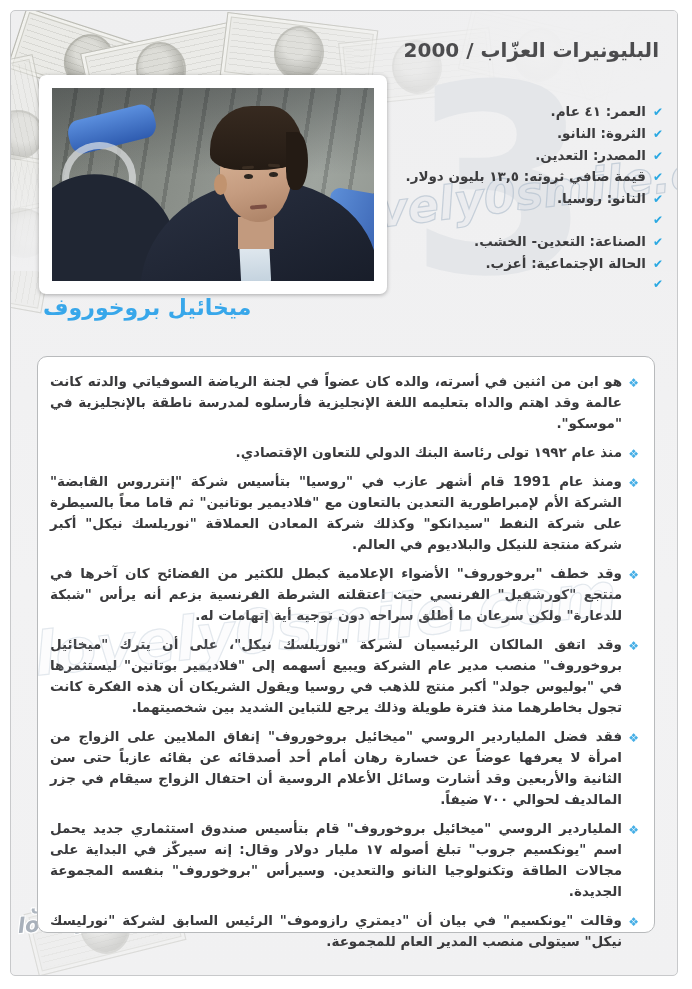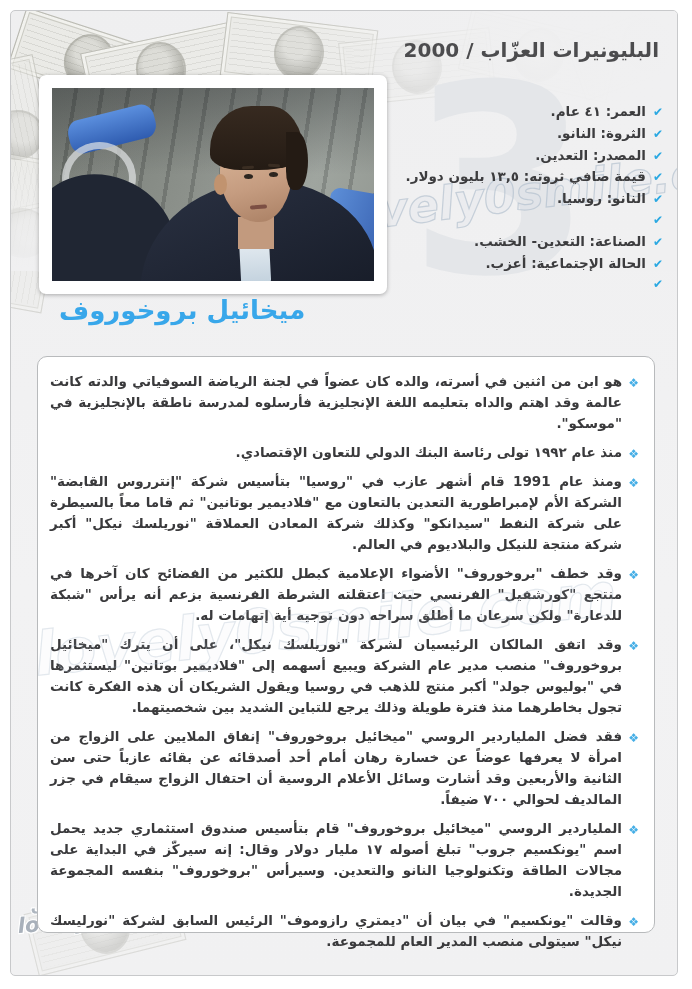--- a/index.html
+++ b/index.html
@@ -89,22 +89,22 @@
   .ph-hair   { position:absolute; left:158px; top:18px; width:94px; height:64px; background:linear-gradient(#372a20,#241b14); border-radius:55% 45% 60% 40%/85% 95% 30% 30%; }
   .ph-hair::after { content:""; position:absolute; right:-4px; top:26px; width:22px; height:58px; background:#241b14; border-radius:0 60% 60% 40%; }
   .ph-ear   { position:absolute; left:162px; top:86px; width:13px; height:21px; background:#c1936f; border-radius:50%; }
   .ph-eye-l { position:absolute; left:192px; top:86px; width:9px; height:5px; background:#2c2620; border-radius:50%; }
   .ph-eye-r { position:absolute; left:217px; top:84px; width:9px; height:5px; background:#2c2620; border-radius:50%; }
   .ph-brow-l{ position:absolute; left:190px; top:78px; width:12px; height:3px; background:#3a2d22; border-radius:2px; transform:rotate(-4deg); }
   .ph-brow-r{ position:absolute; left:216px; top:76px; width:12px; height:3px; background:#3a2d22; border-radius:2px; transform:rotate(4deg); }
   .ph-mouth { position:absolute; left:198px; top:117px; width:17px; height:4px; background:#7c4f43; border-radius:2px; transform:rotate(-4deg); }
   
   .caption {
-    position:absolute; left:48px; top:284px; z-index:5;
-    font-size:26px; font-weight:bold; color:#38a7ea; direction:rtl; white-space:nowrap;
+    position:absolute; left:32px; top:284px; z-index:5;
+    font-size:22px; font-weight:bold; color:#38a7ea; direction:rtl; white-space:nowrap;
   }
   
   .profile-list {
     position:absolute; right:14px; top:90px; z-index:5;
     direction:rtl; text-align:right; list-style:none; margin:0; padding:0;
   }
   .profile-list li {
     display:flex; align-items:baseline; gap:7px;
     font-size:13.5px; font-weight:bold; color:#3c3c3e; line-height:20.8px;
   }

